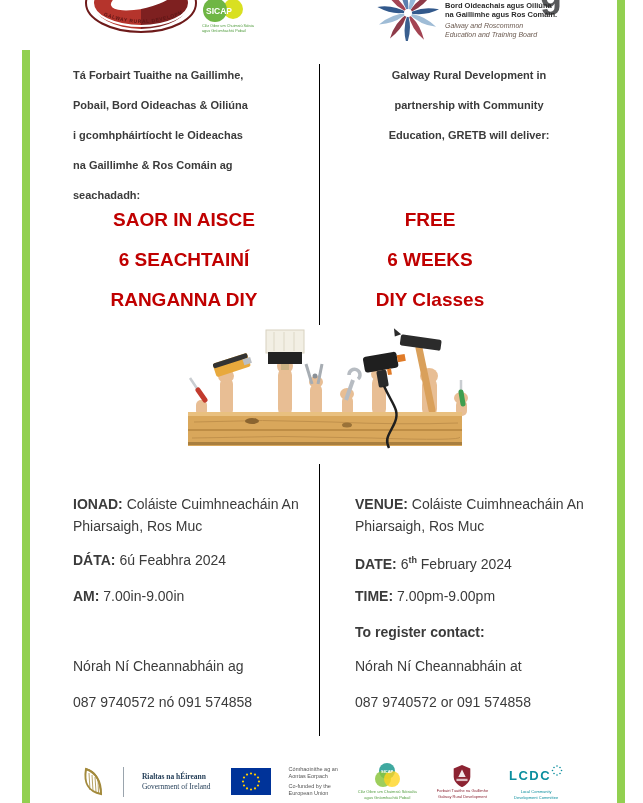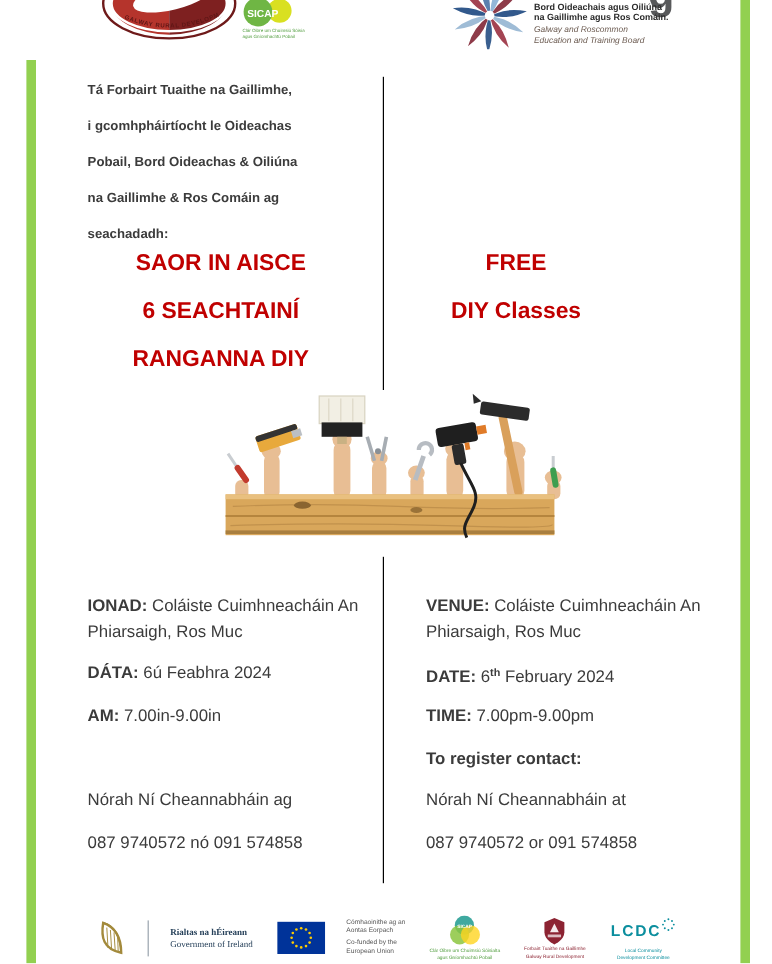--- a/index.html
+++ b/index.html
@@ -140,35 +140,41 @@
     <div class="ga">Bord Oideachais agus Oiliúna</div>
     <div class="ga">na Gaillimhe agus Ros Comáin.</div>
     <div class="en first">Galway and Roscommon</div>
     <div class="en">Education and Training Board</div>
   </div>
 
   <div class="vrule top"></div>
 
   <div class="intro-left">
     <div class="intro-line">Tá Forbairt Tuaithe na Gaillimhe,</div>
+    <div class="intro-line">Pobail, Bord Oideachas &amp; Oiliúna</div>
     <div class="intro-line">i gcomhpháirtíocht le Oideachas</div>
-    <div class="intro-line">Pobail, Bord Oideachas &amp; Oiliúna</div>
     <div class="intro-line">na Gaillimhe &amp; Ros Comáin ag</div>
     <div class="intro-line">seachadadh:</div>
   </div>
 
+  <div class="intro-right">
+    <div class="intro-line">Galway Rural Development in</div>
+    <div class="intro-line">partnership with Community</div>
+    <div class="intro-line">Education, GRETB will deliver:</div>
+  </div>
 
   <div class="headline left">
     <div class="headline-line">SAOR IN AISCE</div>
     <div class="headline-line">6 SEACHTAINÍ</div>
     <div class="headline-line">RANGANNA DIY</div>
   </div>
 
   <div class="headline right">
     <div class="headline-line">FREE</div>
+    <div class="headline-line">6 WEEKS</div>
     <div class="headline-line">DIY Classes</div>
   </div>
 
   <div class="tools">
     <svg width="385" height="132" viewBox="0 0 385 132">
 
       <g fill="#E8BE94">
         <rect x="64" y="74" width="11" height="16" rx="5"></rect>
         <rect x="88" y="52" width="13" height="38" rx="6"></rect>
           <ellipse cx="94" cy="50" rx="8" ry="7"></ellipse>

